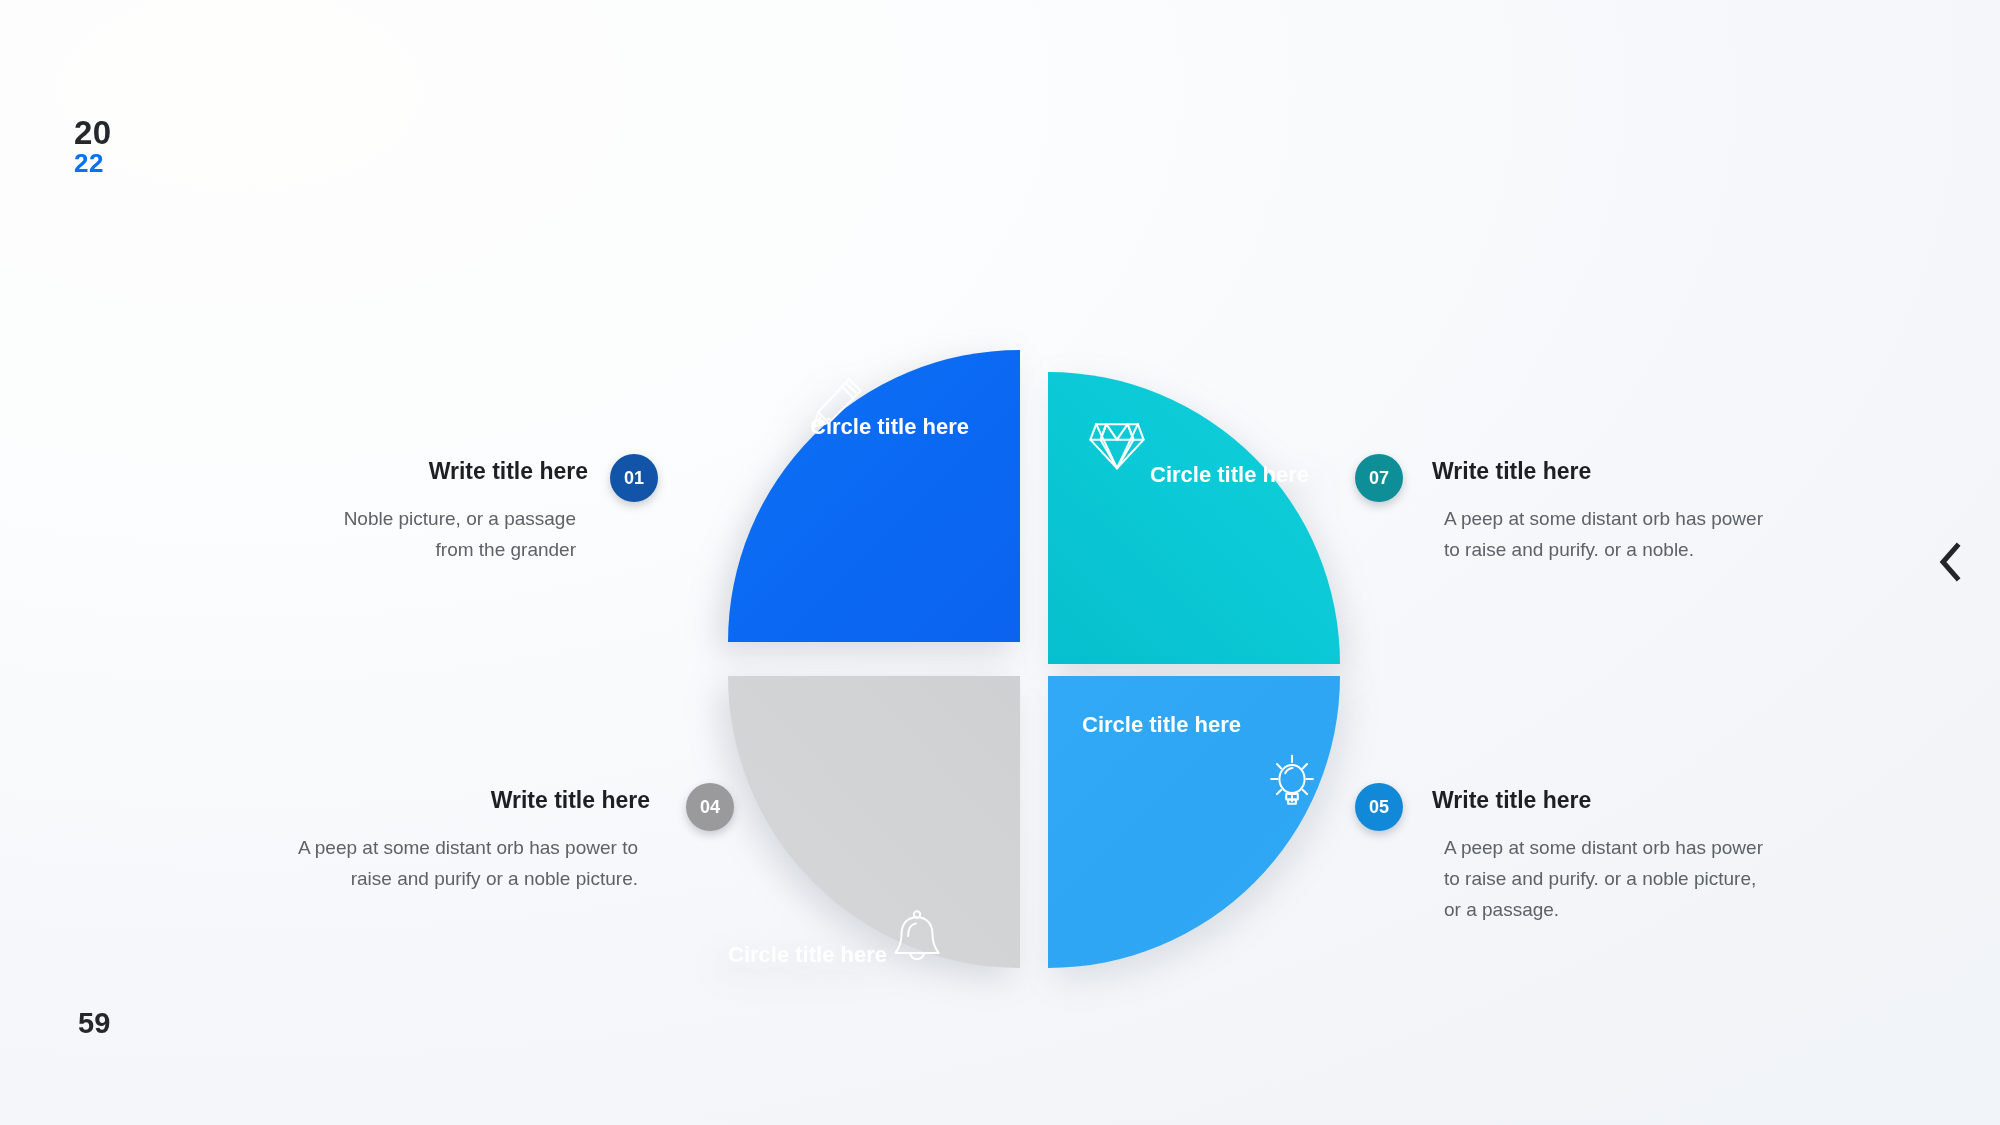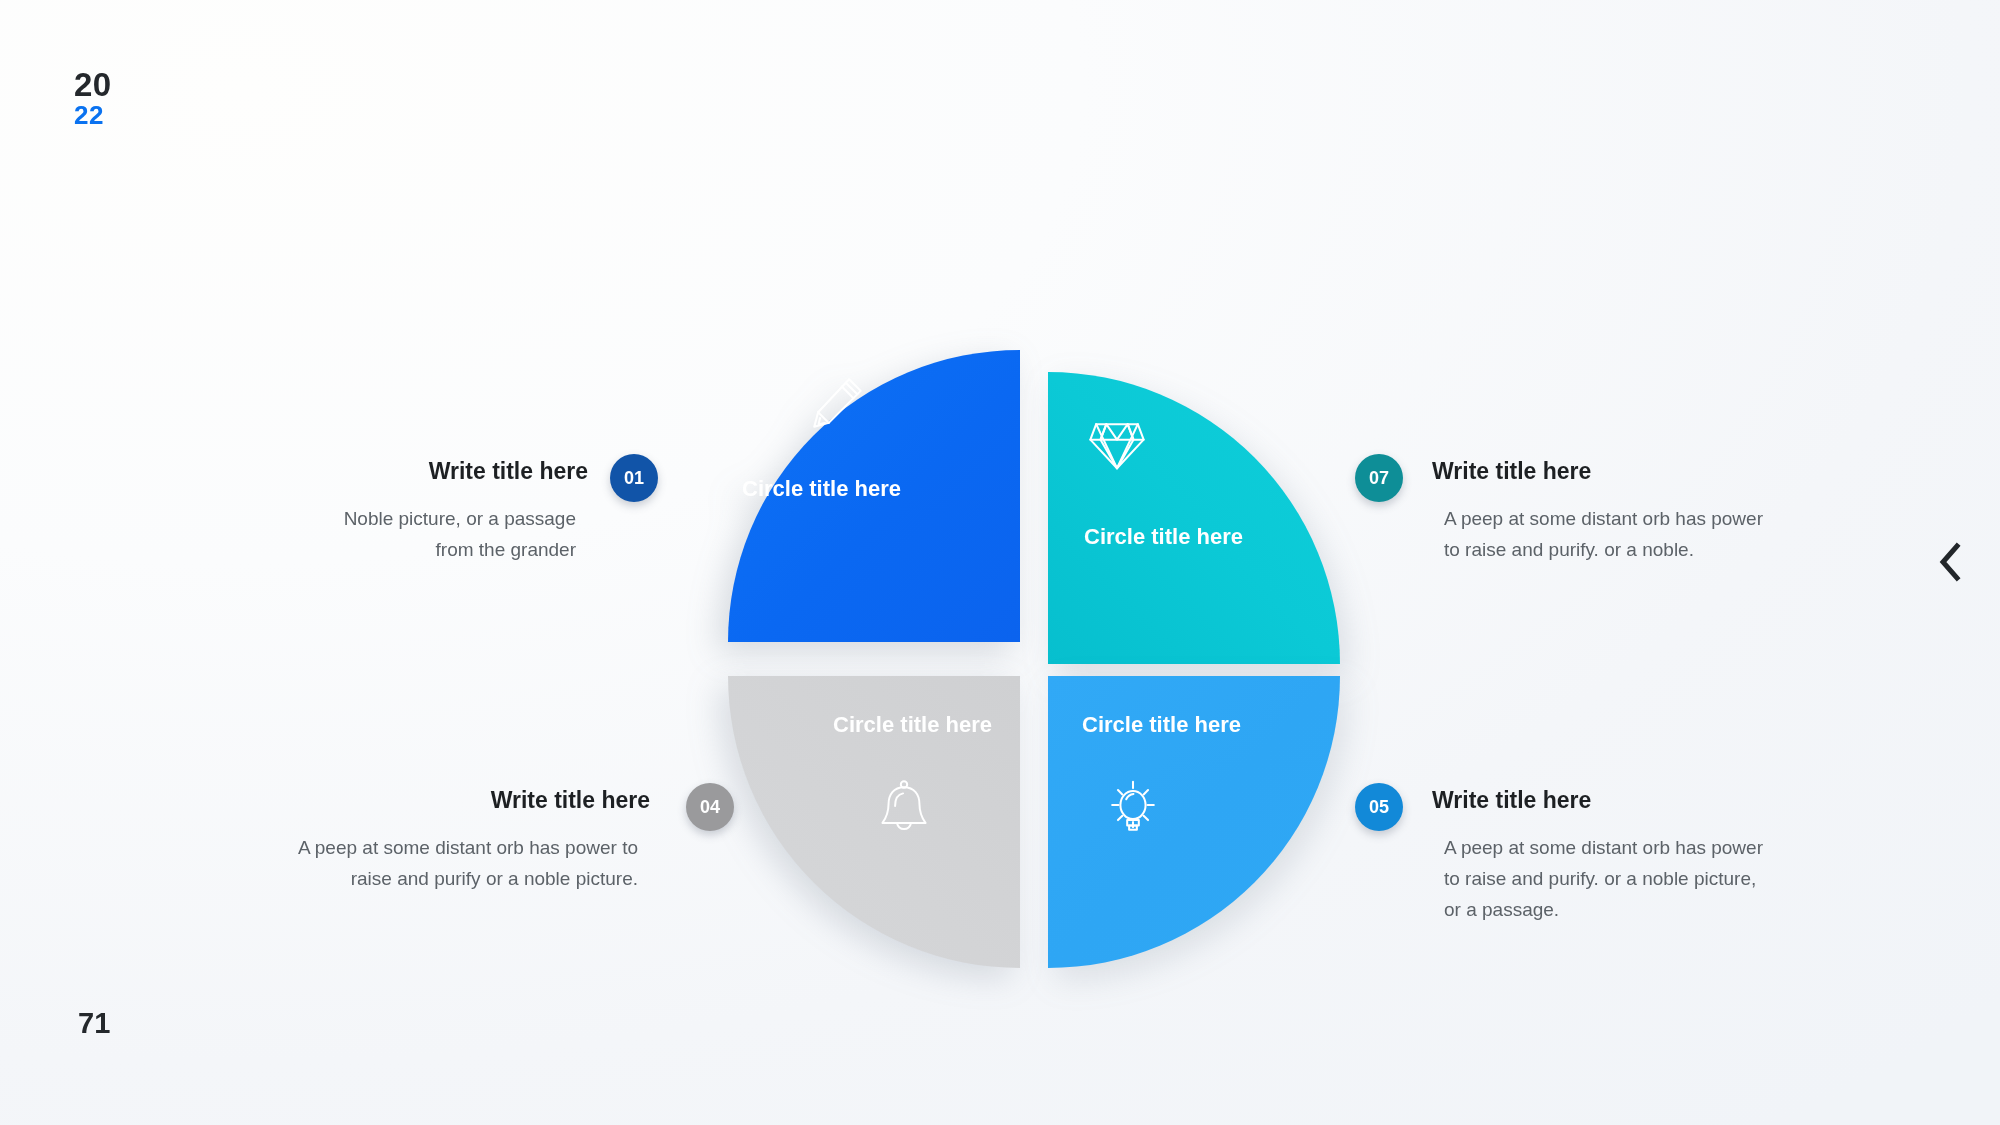--- a/index.html
+++ b/index.html
@@ -29,20 +29,21 @@
     left: 74px;
     top: 68px;
     line-height: 1.02;
     letter-spacing: 0.5px;
   }
   .year-top {
     font-size: 33px;
     font-weight: bold;
     color: #24282C;
     display: block;
+    margin-top: 48px;
   }
   .year-bottom {
     font-size: 26px;
     font-weight: bold;
     color: #0A72F0;
     display: block;
   }
 
   
   .page-number {
@@ -129,21 +130,21 @@
   }
   .quad.q4 .fill {
     background: linear-gradient(45deg, #D6D7D9 0%, #D3D4D6 45%, #CFD0D2 100%);
     border-radius: 0 0 0 292px;
   }
 
   .quad-inner {
     position: absolute;
     inset: 0;
     display: flex;
-    flex-direction: column;
+    flex-direction: row;
     align-items: center;
     z-index: 2;
   }
   .quad-icon {
     color: #ffffff;
     line-height: 0;
   }
   .quad-icon svg { display: block; }
   .quad-title {
     color: #ffffff;
@@ -216,21 +217,21 @@
 </head>
 <body>
 
 <div class="slide">
 
   <div class="year">
     <span class="year-top">20</span>
     <span class="year-bottom">22</span>
   </div>
 
-  <div class="page-number">71</div>
+  <div class="page-number">59</div>
 
   <div class="nav-prev">
     <span>
       <svg width="26" height="40" viewBox="0 0 26 40" fill="none">
         <path d="M20 4 L6 20 L20 36" stroke="#22262A" stroke-width="5" stroke-linecap="square" stroke-linejoin="miter" fill="none"></path>
       </svg>
     </span>
   </div>
 
   <div class="wheel">

